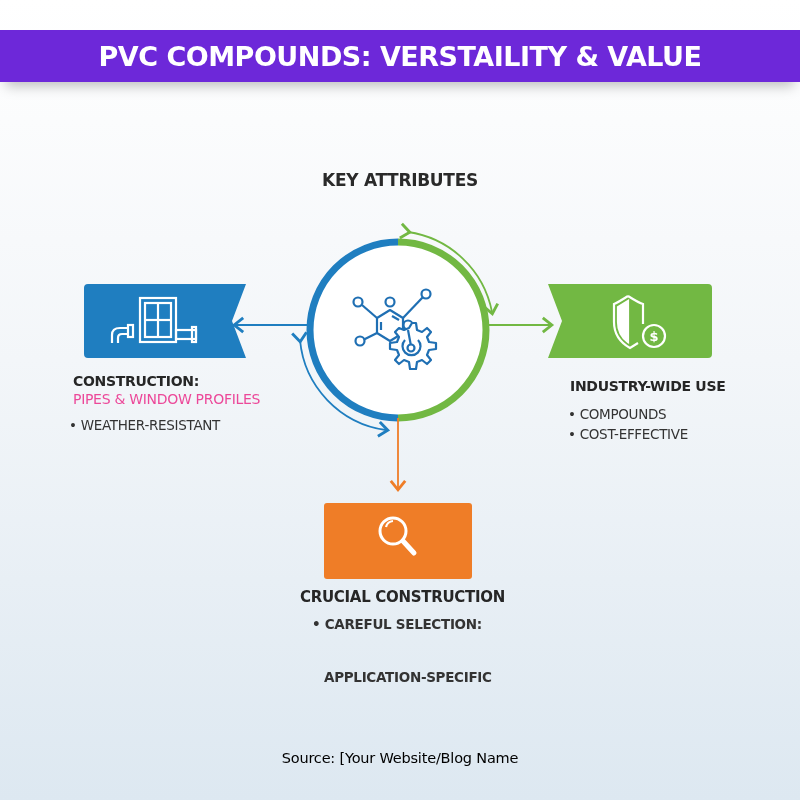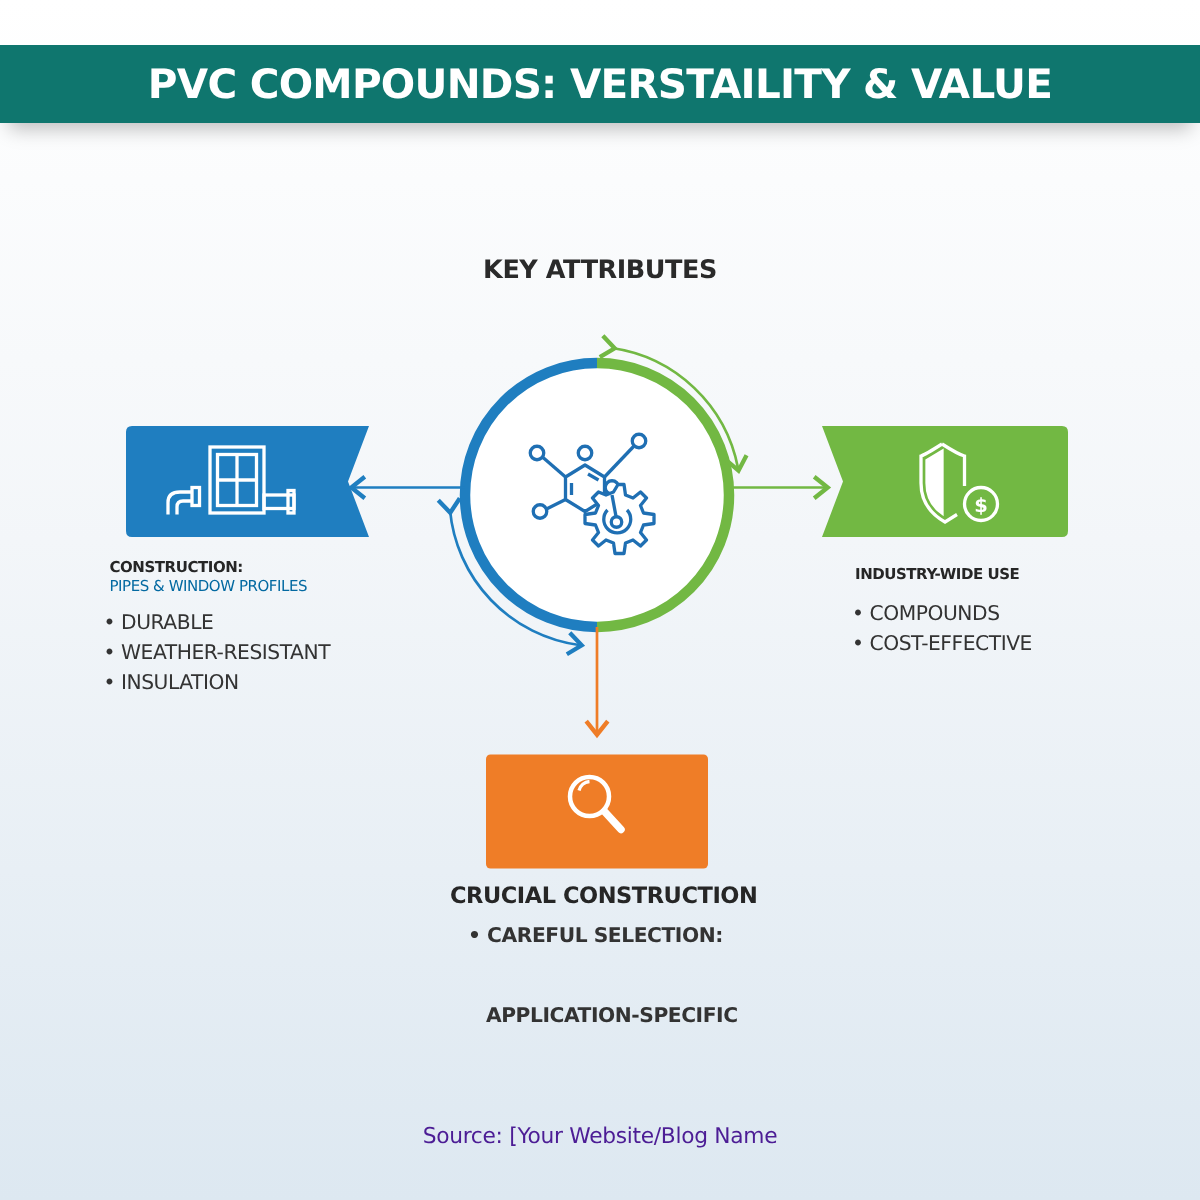--- a/index.html
+++ b/index.html
@@ -4,40 +4,40 @@
 <style>
   html, body { margin: 0; padding: 0; }
   body {
     width: 800px; height: 800px; position: relative; overflow: hidden;
     background: linear-gradient(180deg, #ffffff 0%, #f3f6f9 45%, #dde8f1 100%);
     font-family: "DejaVu Sans", "Liberation Sans", sans-serif;
     color: #2b2b2b;
   }
   .banner {
     position: absolute; left: 0; top: 30px; width: 800px; height: 52px;
-    background: #0f766e; color: #fff;
+    background: #6d28d9; color: #fff;
     display: flex; align-items: center; justify-content: center;
     font-family: "DejaVu Sans", sans-serif; font-weight: bold; font-size: 27px;
     letter-spacing: -0.5px;
     box-shadow: 0 10px 12px -6px rgba(0,0,0,0.25);
   }
   .key-title {
     position: absolute; top: 170px; left: 0; width: 800px; text-align: center;
     font-weight: bold; font-size: 17px; color: #2a2a2a; letter-spacing: -0.3px;
   }
   svg.main { position: absolute; left: 0; top: 0; }
   .card-text { position: absolute; }
-  .heading { font-weight: bold; font-size: 10px; color: #262626; letter-spacing: -0.3px; }
-  .sub { font-size: 10px; color: #0369a1; letter-spacing: -0.3px; margin-top: 2px; }
+  .heading { font-weight: bold; font-size: 14px; color: #262626; letter-spacing: -0.3px; }
+  .sub { font-size: 14px; color: #ec4899; letter-spacing: -0.3px; margin-top: 2px; }
   ul { margin: 8px 0 0 0; padding: 0; list-style: none; }
   li { font-size: 13.5px; color: #333; line-height: 20px; letter-spacing: -0.3px; }
   li::before { content: "• "; }
   .source {
     position: absolute; top: 750px; left: 0; width: 800px; text-align: center;
-    font-size: 14.5px; color: #4c1d95; letter-spacing: -0.2px;
+    font-size: 14.5px; color: #000000; letter-spacing: -0.2px;
   }
 </style>
 </head>
 <body>
 
 <div class="banner">
   <span>PVC COMPOUNDS: VERSTAILITY &amp; VALUE</span>
 </div>
 
 <div class="key-title">KEY ATTRIBUTES</div>
@@ -120,23 +120,21 @@
       <path d="M386,527 A8,8 0 0,1 393,521" stroke-width="2.2"></path>
       <line x1="403" y1="541" x2="414" y2="553" stroke-width="5" stroke-linecap="round"></line>
     </g>
   </g>
 </svg>
 
 <div class="card-text" style="left:73px; top:373px; width:240px;">
   <div class="heading">CONSTRUCTION:</div>
   <div class="sub">PIPES &amp; WINDOW PROFILES</div>
   <ul style="margin-left:-4px;">
-    <li>DURABLE</li>
     <li>WEATHER-RESISTANT</li>
-    <li>INSULATION</li>
   </ul>
 </div>
 
 <div class="card-text" style="left:570px; top:378px; width:200px;">
   <div class="heading">INDUSTRY-WIDE USE</div>
   <ul style="margin-top:10px; margin-left:-2px;">
     <li>COMPOUNDS</li>
     <li>COST-EFFECTIVE</li>
   </ul>
 </div>

